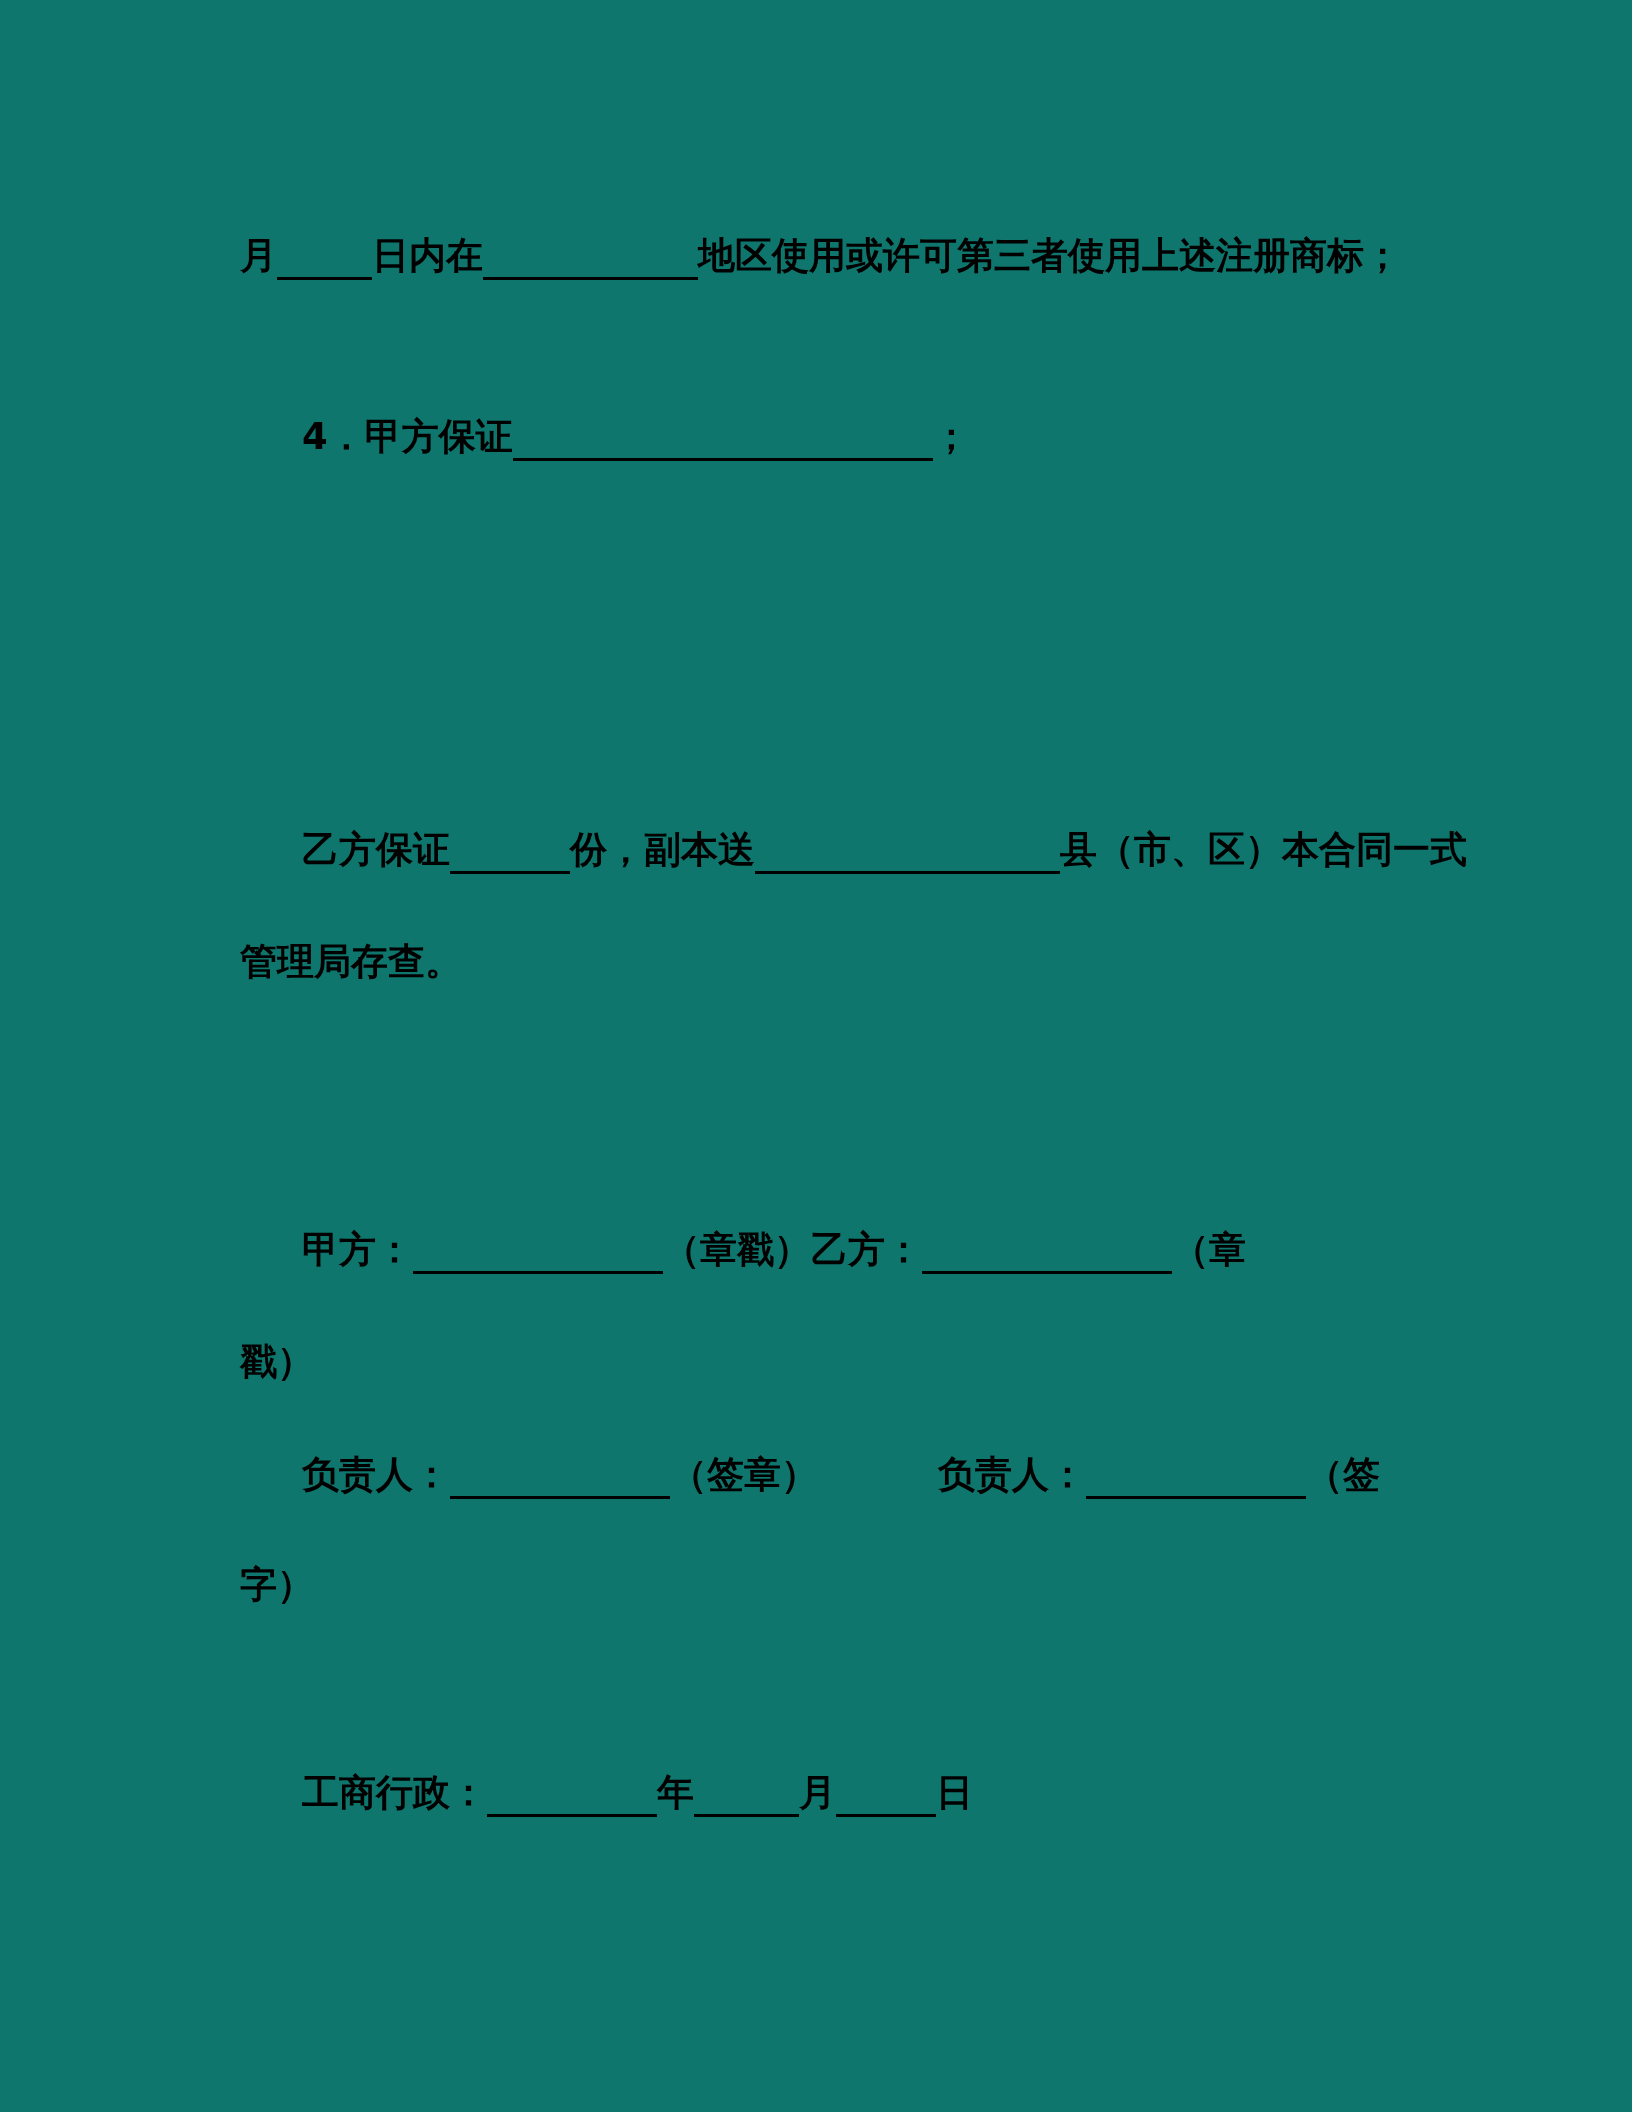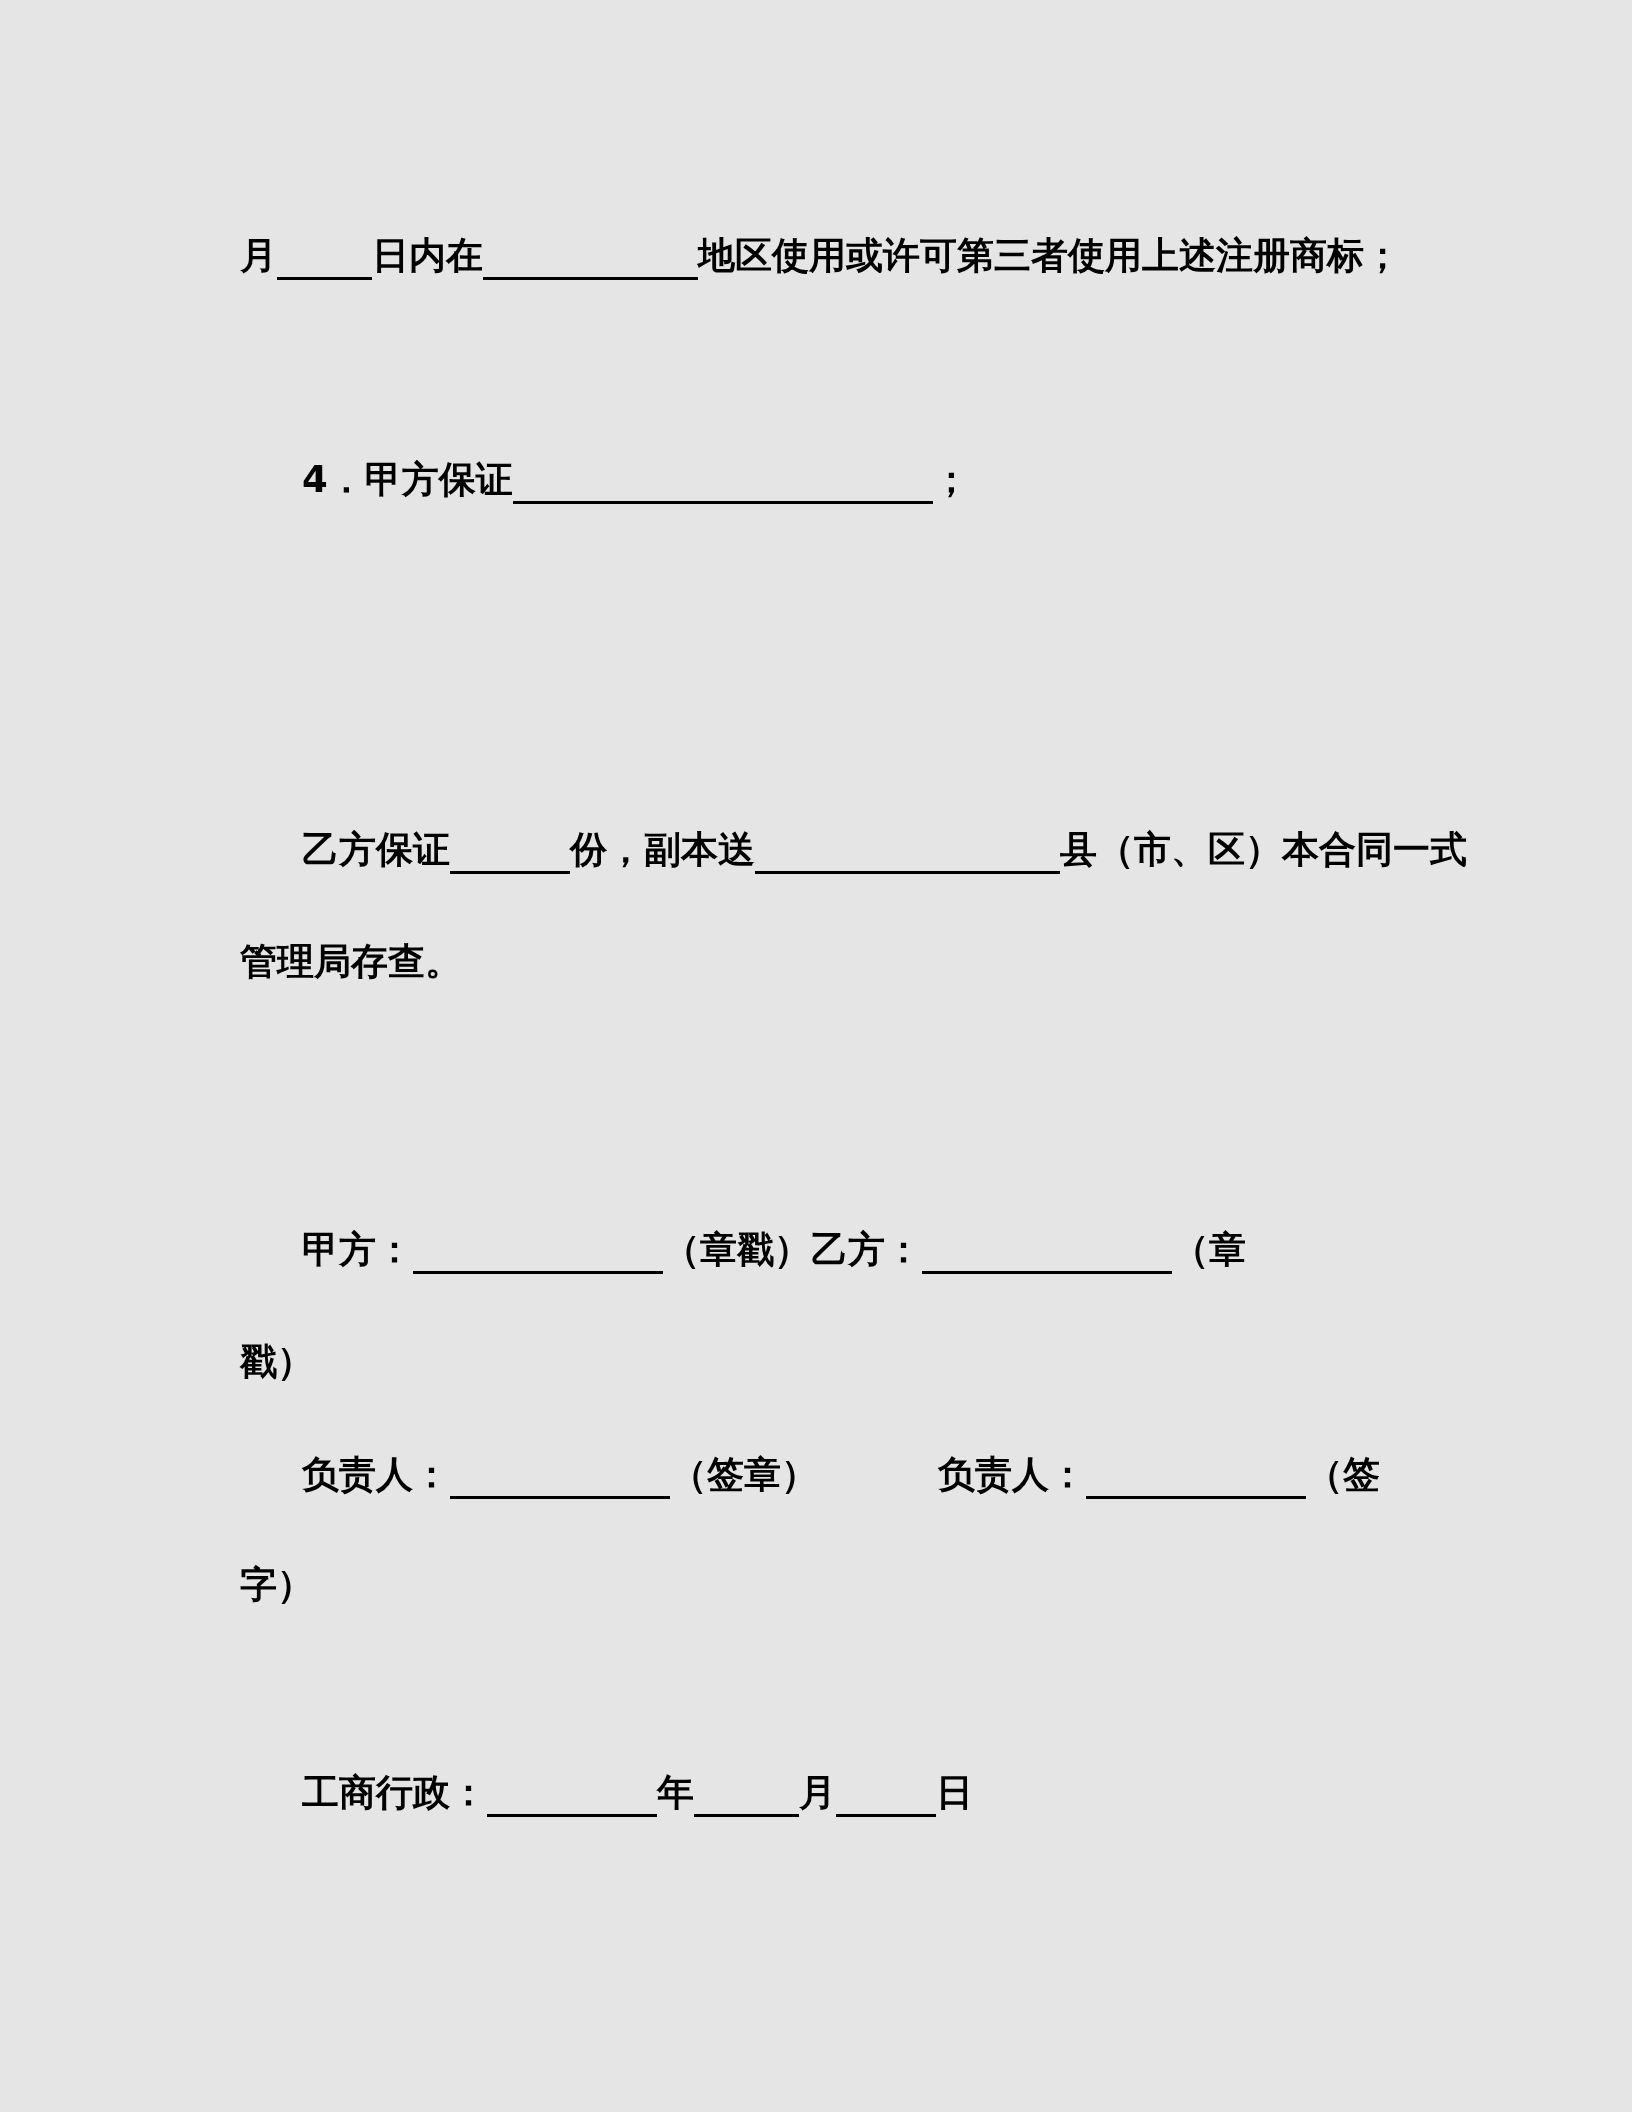--- a/index.html
+++ b/index.html
@@ -4,21 +4,21 @@
 <style>
   html, body {
     margin: 0;
     padding: 0;
     background: #ffffff;
   }
   .page {
     position: relative;
     width: 1632px;
     height: 2112px;
-    background: #e5e5e5;
+    background: #0f766e;
     font-family: "DejaVu Sans", sans-serif;
     font-size: 37px;
     font-weight: 700;
     color: #000000;
     overflow: hidden;
   }
   .line {
     position: absolute;
     left: 240px;
     white-space: nowrap;
@@ -29,21 +29,21 @@
     display: inline-block;
     height: 0;
     border-bottom: 3px solid #000000;
     vertical-align: -12px;
   }
   .col-gap-150 { }
   .col-gap-120 { margin-left: 120px; }
 
   
   .l1  { top: 196px; }
-  .l2  { top: 420px; }
+  .l2  { top: 377px; }
   .l3  { top: 592px; }
   .l4  { top: 790px; }
   .l5  { top: 902px; }
   .l6  { top: 1190px; }
   .l7  { top: 1302px; }
   .l8  { top: 1415px; }
   .l9  { top: 1525px; }
   .l10 { top: 1733px; }
 </style>
 </head>

